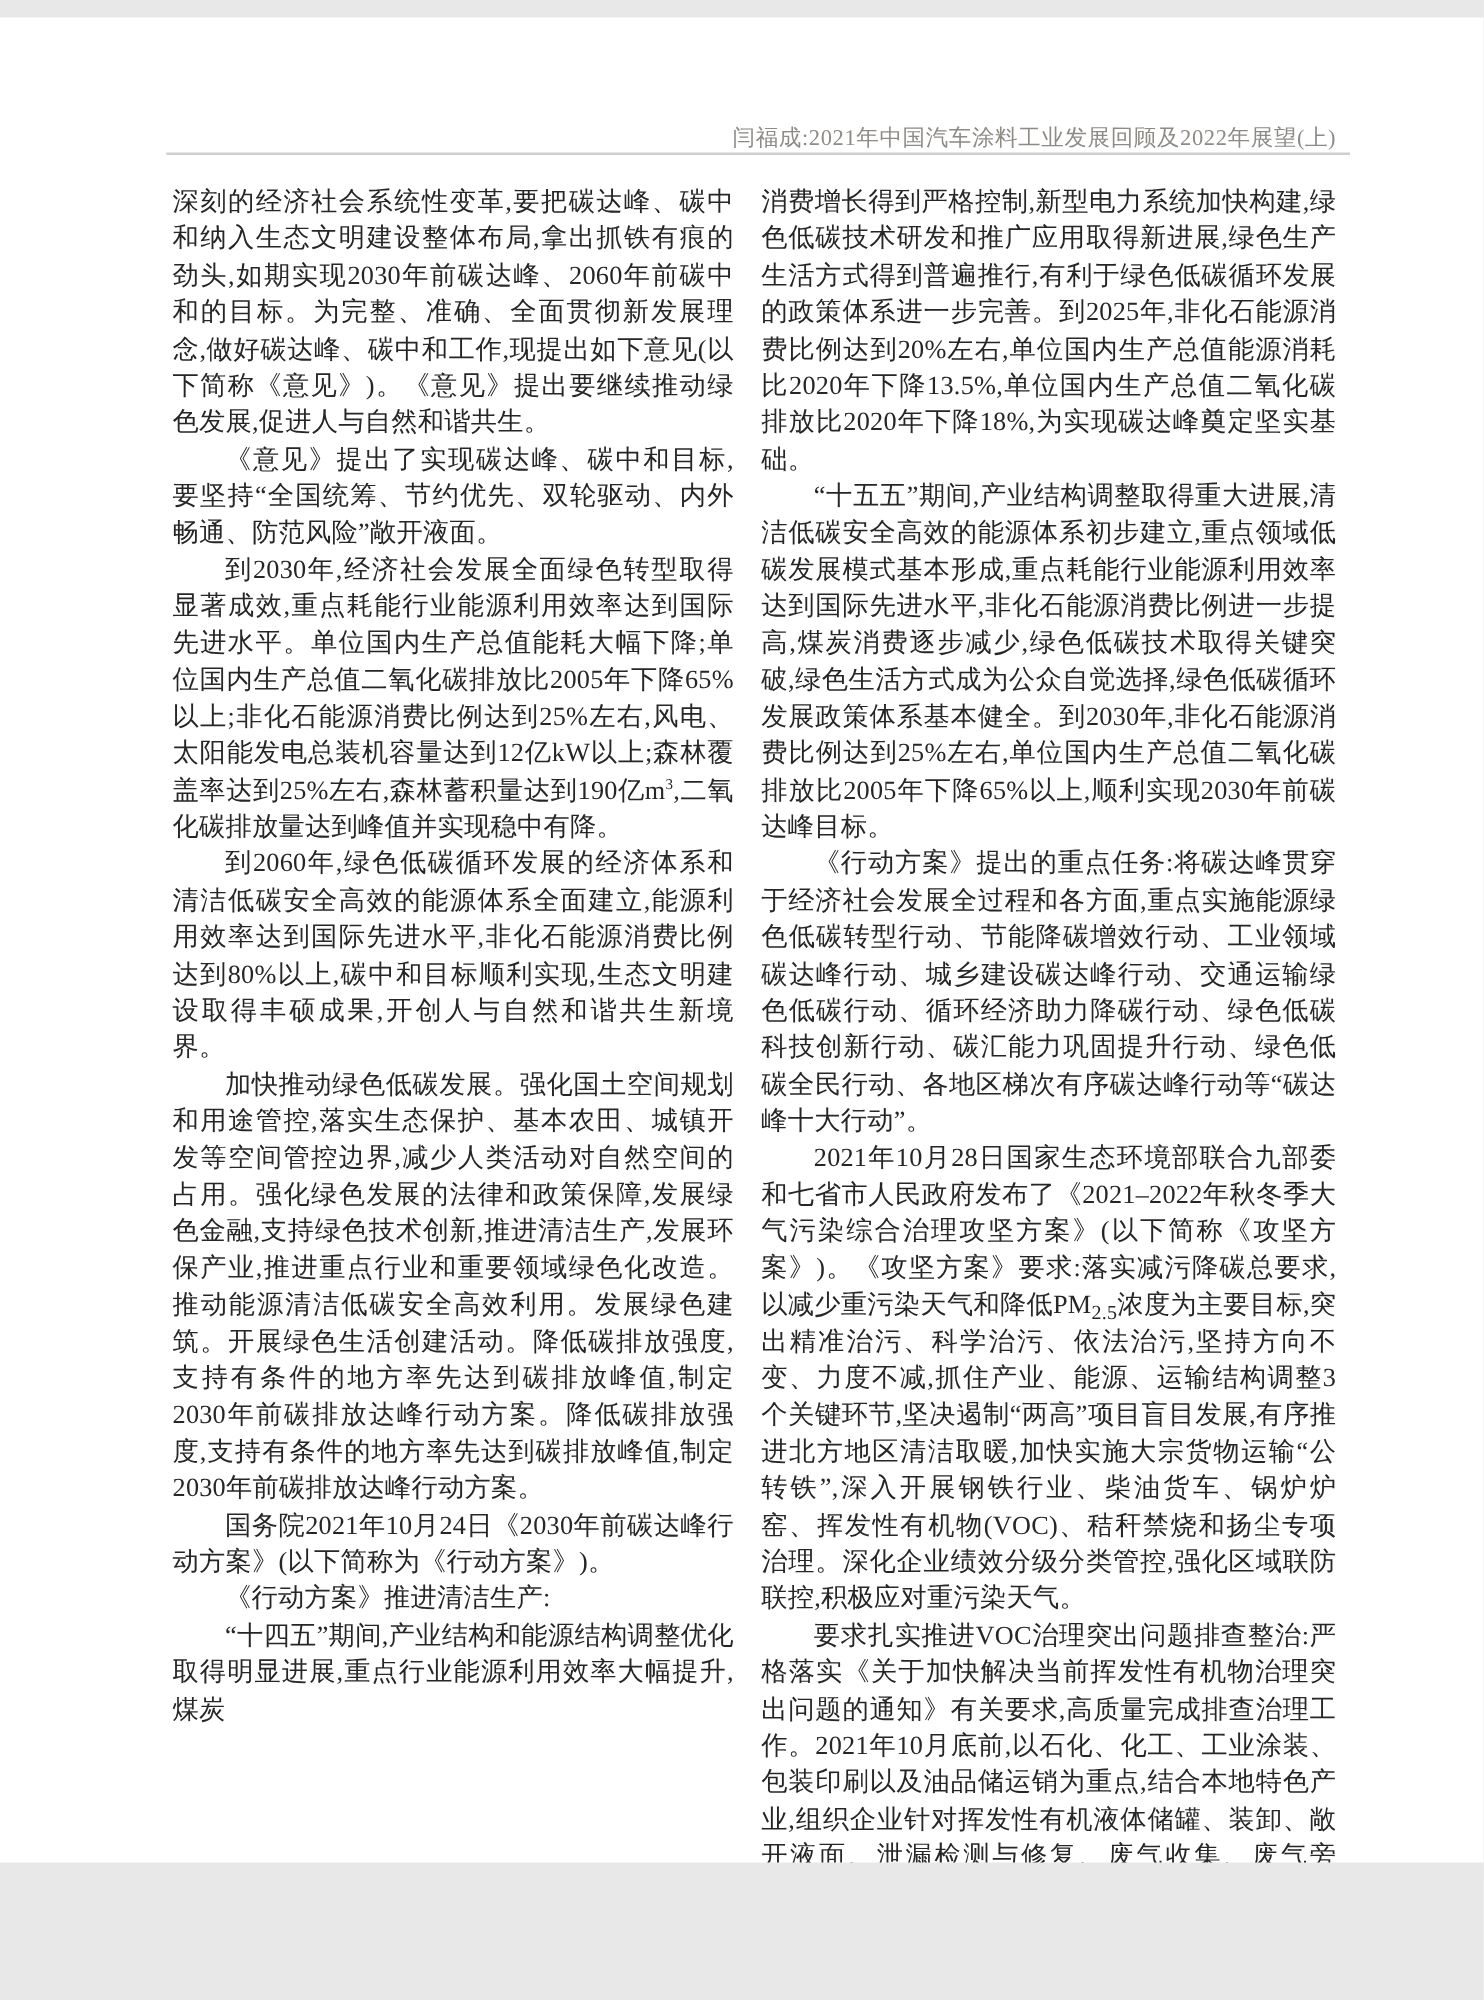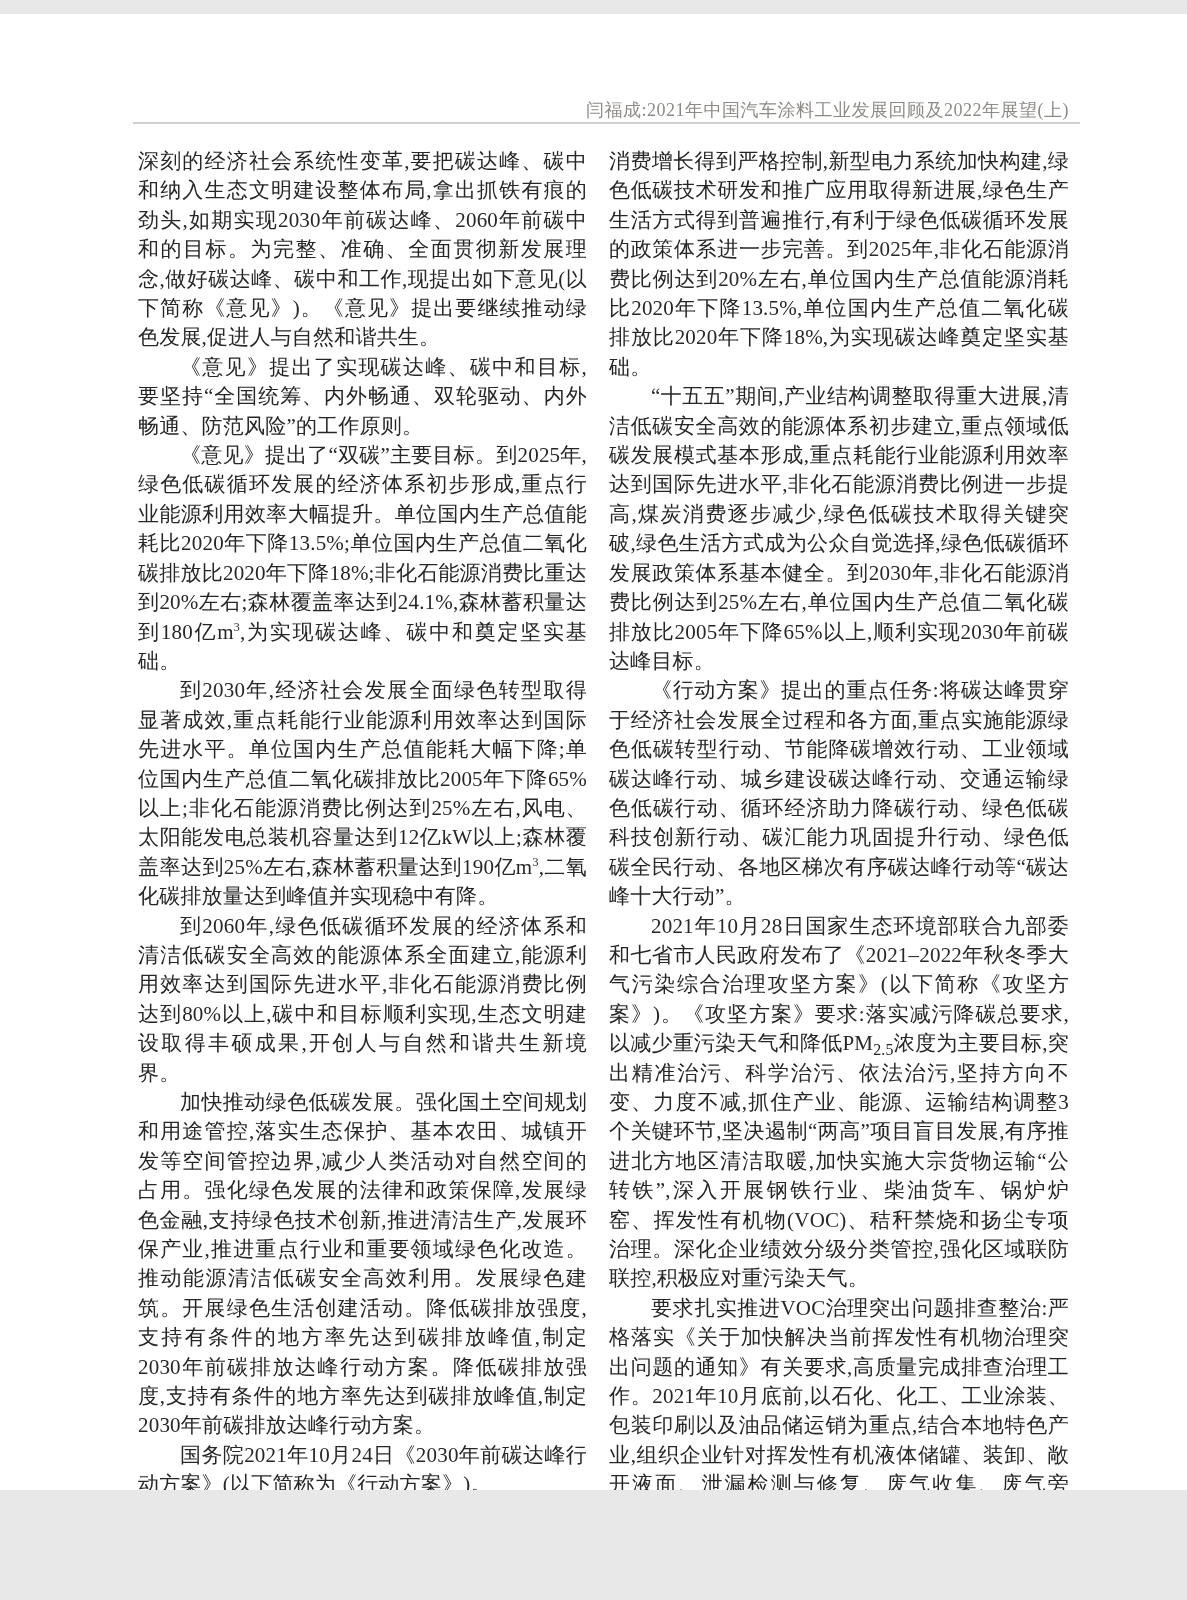--- a/index.html
+++ b/index.html
@@ -88,22 +88,21 @@
 
 <div class="page">
 
   <div class="running-head">闫福成:2021年中国汽车涂料工业发展回顾及2022年展望(上)</div>
 
   <div class="head-rule"></div>
 
   <div class="content">
     <div class="col col-left" id="col-left">
         <p class="para">深刻的经济社会系统性变革,要把碳达峰、碳中和纳入生态文明建设整体布局,拿出抓铁有痕的劲头,如期实现2030年前碳达峰、2060年前碳中和的目标。为完整、准确、全面贯彻新发展理念,做好碳达峰、碳中和工作,现提出如下意见(以下简称《意见》)。《意见》提出要继续推动绿色发展,促进人与自然和谐共生。</p>
-        <p class="para indent">《意见》提出了实现碳达峰、碳中和目标,要坚持“全国统筹、内外畅通、双轮驱动、内外畅通、防范风险”的工作原则。</p>
-        <p class="para indent">《意见》提出了“双碳”主要目标。到2025年,绿色低碳循环发展的经济体系初步形成,重点行业能源利用效率大幅提升。单位国内生产总值能耗比2020年下降13.5%;单位国内生产总值二氧化碳排放比2020年下降18%;非化石能源消费比重达到20%左右;森林覆盖率达到24.1%,森林蓄积量达到180亿m<sup>3</sup>,为实现碳达峰、碳中和奠定坚实基础。</p>
+        <p class="para indent">《意见》提出了实现碳达峰、碳中和目标,要坚持“全国统筹、节约优先、双轮驱动、内外畅通、防范风险”敞开液面。</p>
         <p class="para indent">到2030年,经济社会发展全面绿色转型取得显著成效,重点耗能行业能源利用效率达到国际先进水平。单位国内生产总值能耗大幅下降;单位国内生产总值二氧化碳排放比2005年下降65%以上;非化石能源消费比例达到25%左右,风电、太阳能发电总装机容量达到12亿kW以上;森林覆盖率达到25%左右,森林蓄积量达到190亿m<sup>3</sup>,二氧化碳排放量达到峰值并实现稳中有降。</p>
         <p class="para indent">到2060年,绿色低碳循环发展的经济体系和清洁低碳安全高效的能源体系全面建立,能源利用效率达到国际先进水平,非化石能源消费比例达到80%以上,碳中和目标顺利实现,生态文明建设取得丰硕成果,开创人与自然和谐共生新境界。</p>
         <p class="para indent">加快推动绿色低碳发展。强化国土空间规划和用途管控,落实生态保护、基本农田、城镇开发等空间管控边界,减少人类活动对自然空间的占用。强化绿色发展的法律和政策保障,发展绿色金融,支持绿色技术创新,推进清洁生产,发展环保产业,推进重点行业和重要领域绿色化改造。推动能源清洁低碳安全高效利用。发展绿色建筑。开展绿色生活创建活动。降低碳排放强度,支持有条件的地方率先达到碳排放峰值,制定2030年前碳排放达峰行动方案。降低碳排放强度,支持有条件的地方率先达到碳排放峰值,制定2030年前碳排放达峰行动方案。</p>
         <p class="para indent">国务院2021年10月24日《2030年前碳达峰行动方案》(以下简称为《行动方案》)。</p>
         <p class="para indent">《行动方案》推进清洁生产:</p>
         <p class="para indent">“十四五”期间,产业结构和能源结构调整优化取得明显进展,重点行业能源利用效率大幅提升,煤炭</p>
       </div>
     <div class="col col-right" id="col-right">
         <p class="para">消费增长得到严格控制,新型电力系统加快构建,绿色低碳技术研发和推广应用取得新进展,绿色生产生活方式得到普遍推行,有利于绿色低碳循环发展的政策体系进一步完善。到2025年,非化石能源消费比例达到20%左右,单位国内生产总值能源消耗比2020年下降13.5%,单位国内生产总值二氧化碳排放比2020年下降18%,为实现碳达峰奠定坚实基础。</p>
         <p class="para indent">“十五五”期间,产业结构调整取得重大进展,清洁低碳安全高效的能源体系初步建立,重点领域低碳发展模式基本形成,重点耗能行业能源利用效率达到国际先进水平,非化石能源消费比例进一步提高,煤炭消费逐步减少,绿色低碳技术取得关键突破,绿色生活方式成为公众自觉选择,绿色低碳循环发展政策体系基本健全。到2030年,非化石能源消费比例达到25%左右,单位国内生产总值二氧化碳排放比2005年下降65%以上,顺利实现2030年前碳达峰目标。</p>

